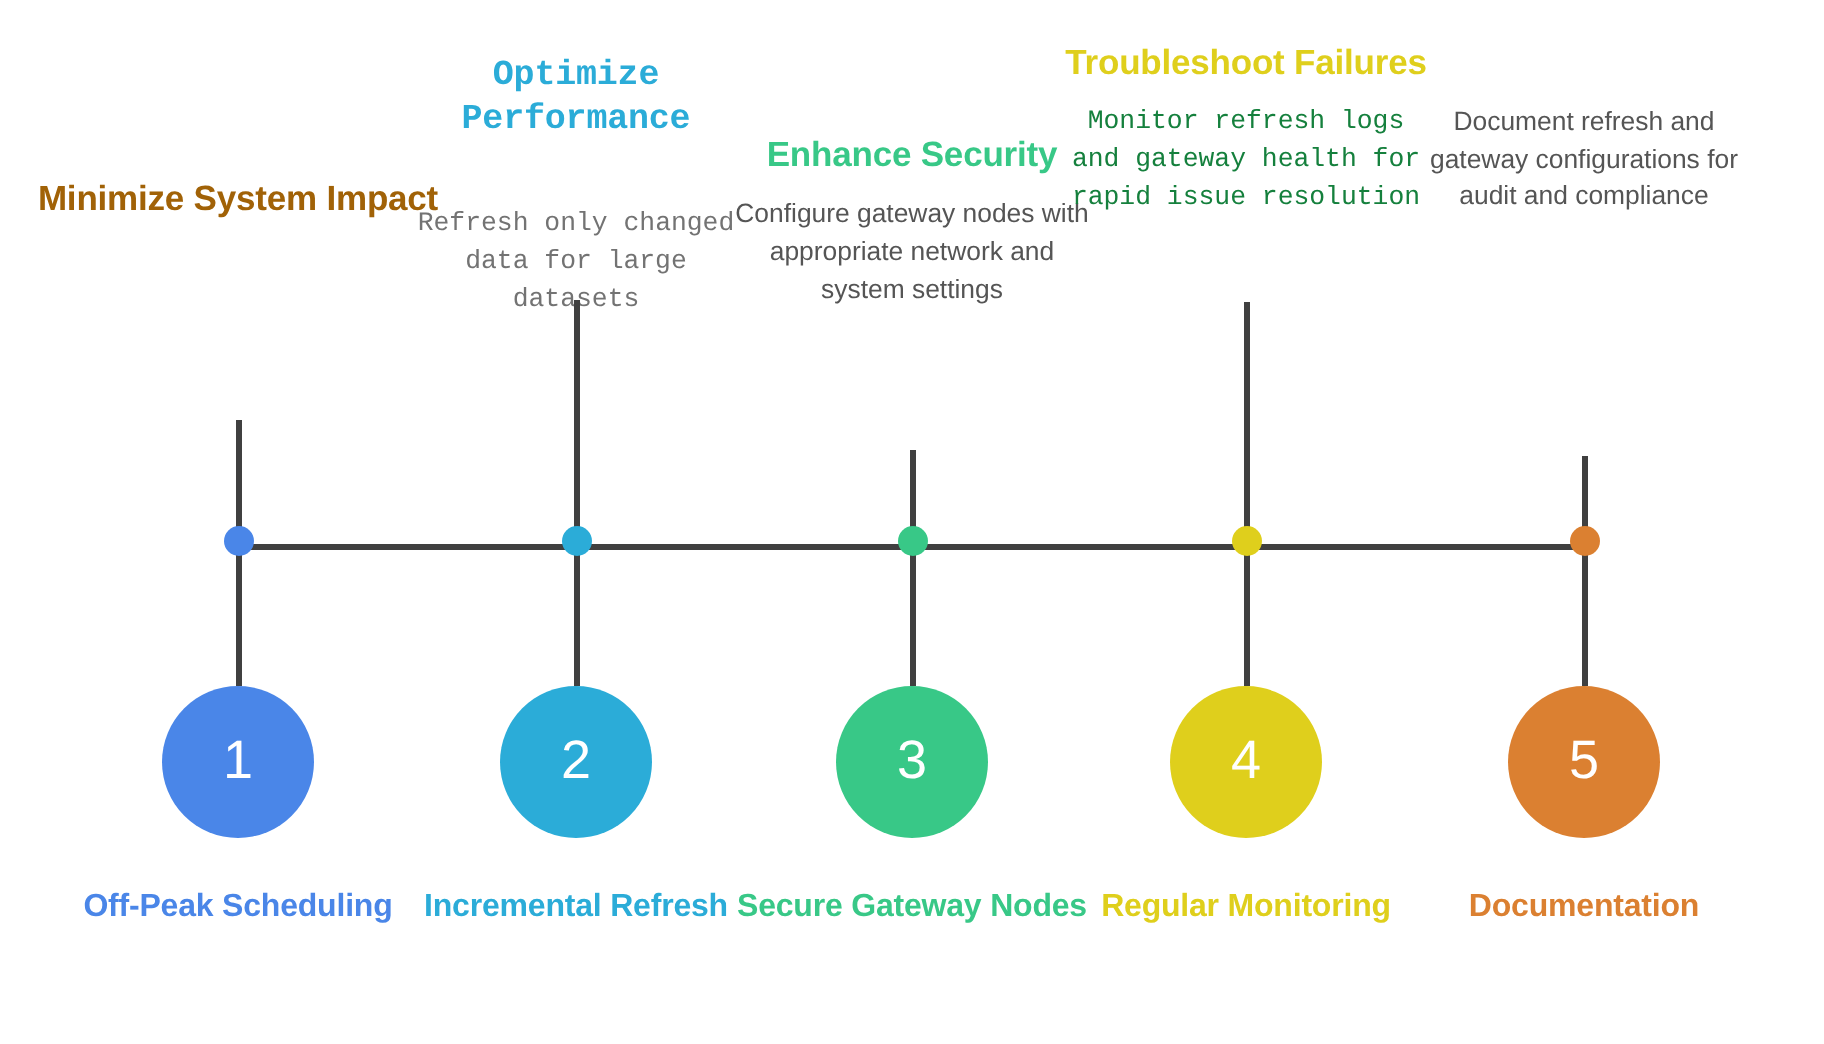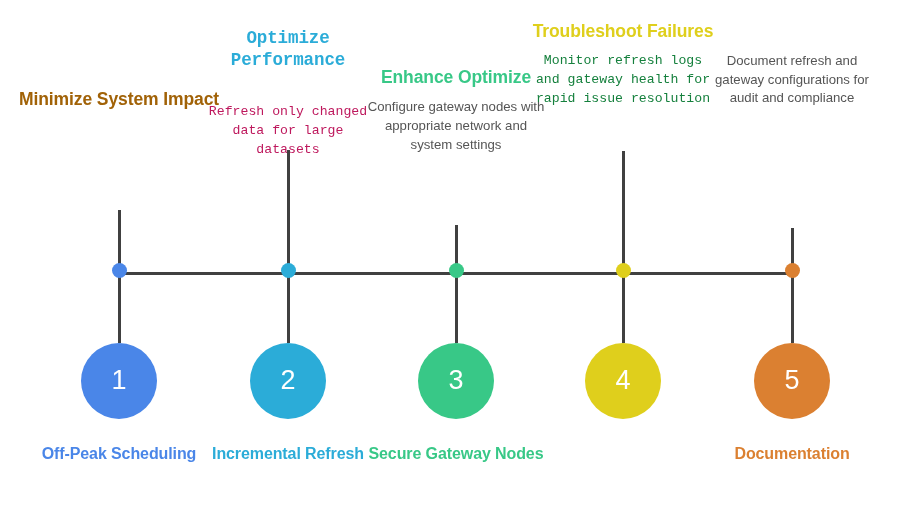--- a/index.html
+++ b/index.html
@@ -149,53 +149,54 @@
     <div class="axis-dot" style="background: rgb(74, 134, 232);"></div>
     <div class="num-circle" style="background: rgb(74, 134, 232);">
       <span>1</span>
     </div>
     <div class="bottom-label" style="color: rgb(74, 134, 232);">Off-Peak Scheduling</div>
   </div>
 
   <div class="step s2">
     <div class="top-block">
       <div class="step-heading" style="color: rgb(43, 172, 216);">Optimize Performance</div>
-      <div class="step-desc" style="color: #be185d; margin-top: 32px;">Refresh only changed data for large datasets</div>
+      <div class="step-desc" style="color: #737373; margin-top: 32px;">Refresh only changed data for large datasets</div>
     </div>
     <div class="connector" style="background: rgb(64, 64, 64);"></div>
     <div class="axis-dot" style="background: rgb(43, 172, 216);"></div>
     <div class="num-circle" style="background: rgb(43, 172, 216);">
       <span>2</span>
     </div>
     <div class="bottom-label" style="color: rgb(43, 172, 216);">Incremental Refresh</div>
   </div>
 
   <div class="step s3">
     <div class="top-block">
-      <div class="step-heading" style="color: rgb(56, 200, 135);">Enhance Optimize</div>
+      <div class="step-heading" style="color: rgb(56, 200, 135);">Enhance Security</div>
       <div class="step-desc" style="color: rgb(85, 85, 85);">Configure gateway nodes with appropriate network and system settings</div>
     </div>
     <div class="connector" style="background: rgb(64, 64, 64);"></div>
     <div class="axis-dot" style="background: rgb(56, 200, 135);"></div>
     <div class="num-circle" style="background: rgb(56, 200, 135);">
       <span>3</span>
     </div>
     <div class="bottom-label" style="color: rgb(56, 200, 135);">Secure Gateway Nodes</div>
   </div>
 
   <div class="step s4">
     <div class="top-block">
       <div class="step-heading" style="color: rgb(223, 207, 28);">Troubleshoot Failures</div>
       <div class="step-desc" style="color: #15803d; font-family: Liberation Mono, monospace;">Monitor refresh logs and gateway health for rapid issue resolution</div>
     </div>
     <div class="connector" style="background: rgb(64, 64, 64);"></div>
     <div class="axis-dot" style="background: rgb(223, 207, 28);"></div>
     <div class="num-circle" style="background: rgb(223, 207, 28);">
       <span>4</span>
     </div>
+    <div class="bottom-label" style="color: rgb(223, 207, 28);">Regular Monitoring</div>
   </div>
 
   <div class="step s5">
     <div class="top-block">
       <div class="step-desc" style="color: rgb(85, 85, 85);">Document refresh and gateway configurations for audit and compliance</div>
     </div>
     <div class="connector" style="background: rgb(64, 64, 64);"></div>
     <div class="axis-dot" style="background: rgb(219, 128, 49);"></div>
     <div class="num-circle" style="background: rgb(219, 128, 49);">
       <span>5</span>

